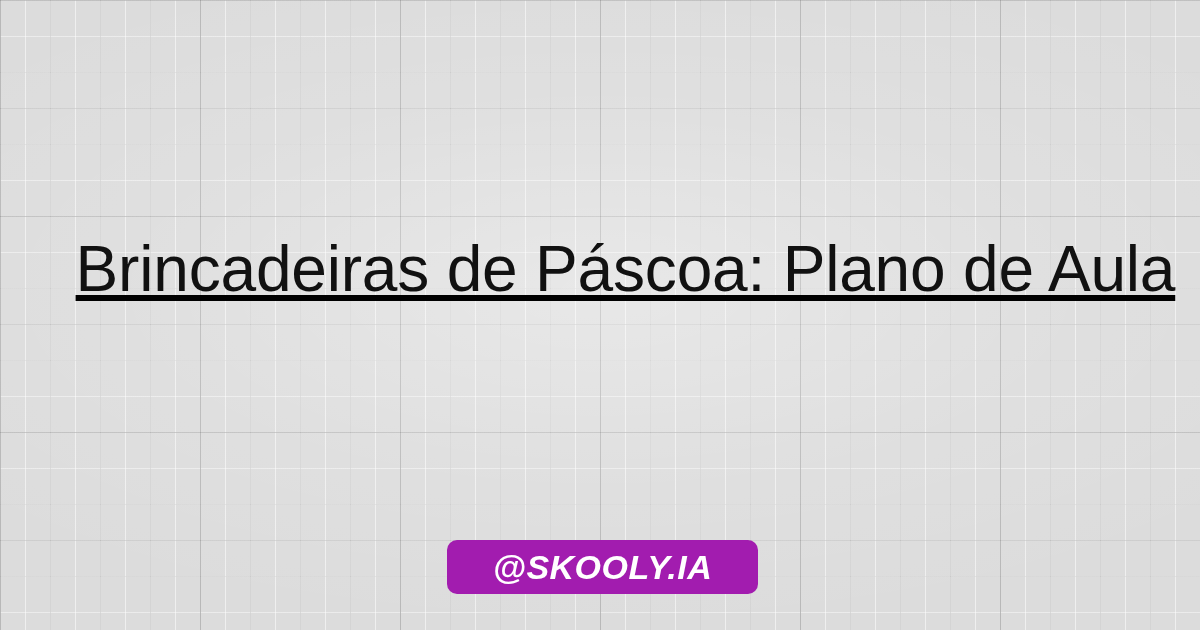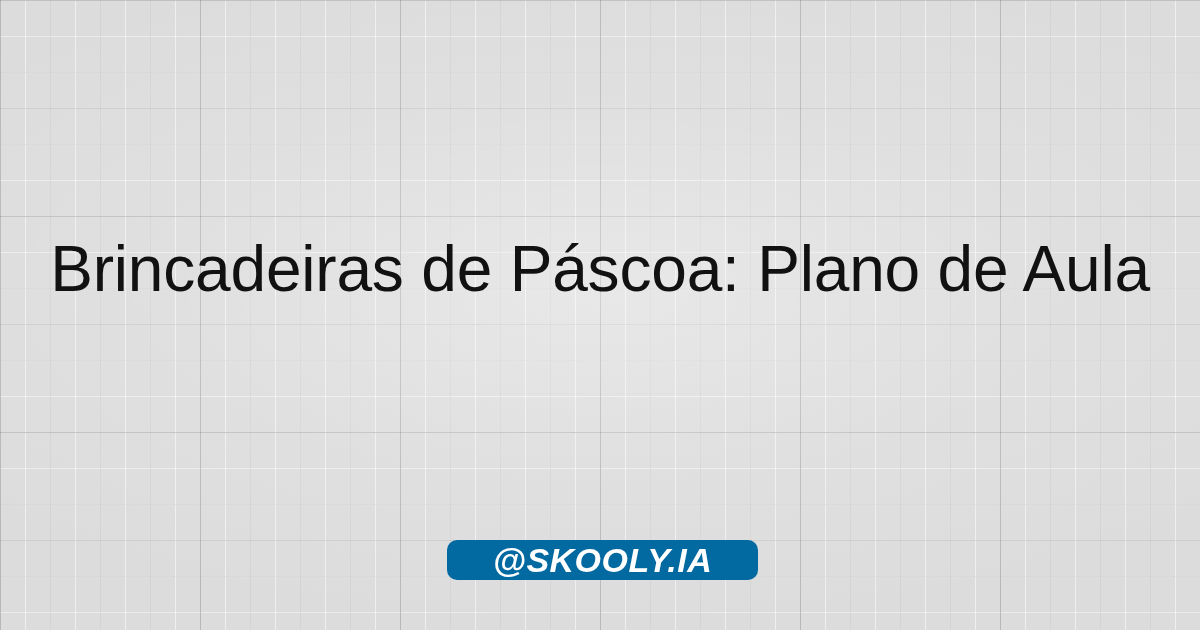--- a/index.html
+++ b/index.html
@@ -84,23 +84,24 @@
         rgba(255,255,255,0.10) 55%,
         rgba(255,255,255,0) 100%);
   }
 
   
   .title-block {
     position: absolute;
     left: 0;
     right: 0;
     top: 236px;
-    text-align: center;
+    text-align: right;
     padding: 0 16px;
     box-sizing: border-box;
+    text-decoration: underline;
   }
 
   .title-line {
     display: block;
     color: #111111;
     font-size: 65px;
     line-height: 65px;
     font-weight: 400;
     letter-spacing: -0.2px;
     white-space: nowrap;
@@ -111,23 +112,23 @@
     transform: scaleX(0.985);
     transform-origin: center;
   }
 
   
   .badge {
     position: absolute;
     left: 447px;
     top: 540px;
     width: 311px;
-    height: 40px;
+    height: 54px;
     border-radius: 10px;
-    background-color: #0369a1;
+    background-color: #a21caf;
     display: flex;
     align-items: center;
     justify-content: center;
     box-sizing: border-box;
   }
 
   .badge-text {
     color: #ffffff;
     font-size: 34px;
     line-height: 34px;

